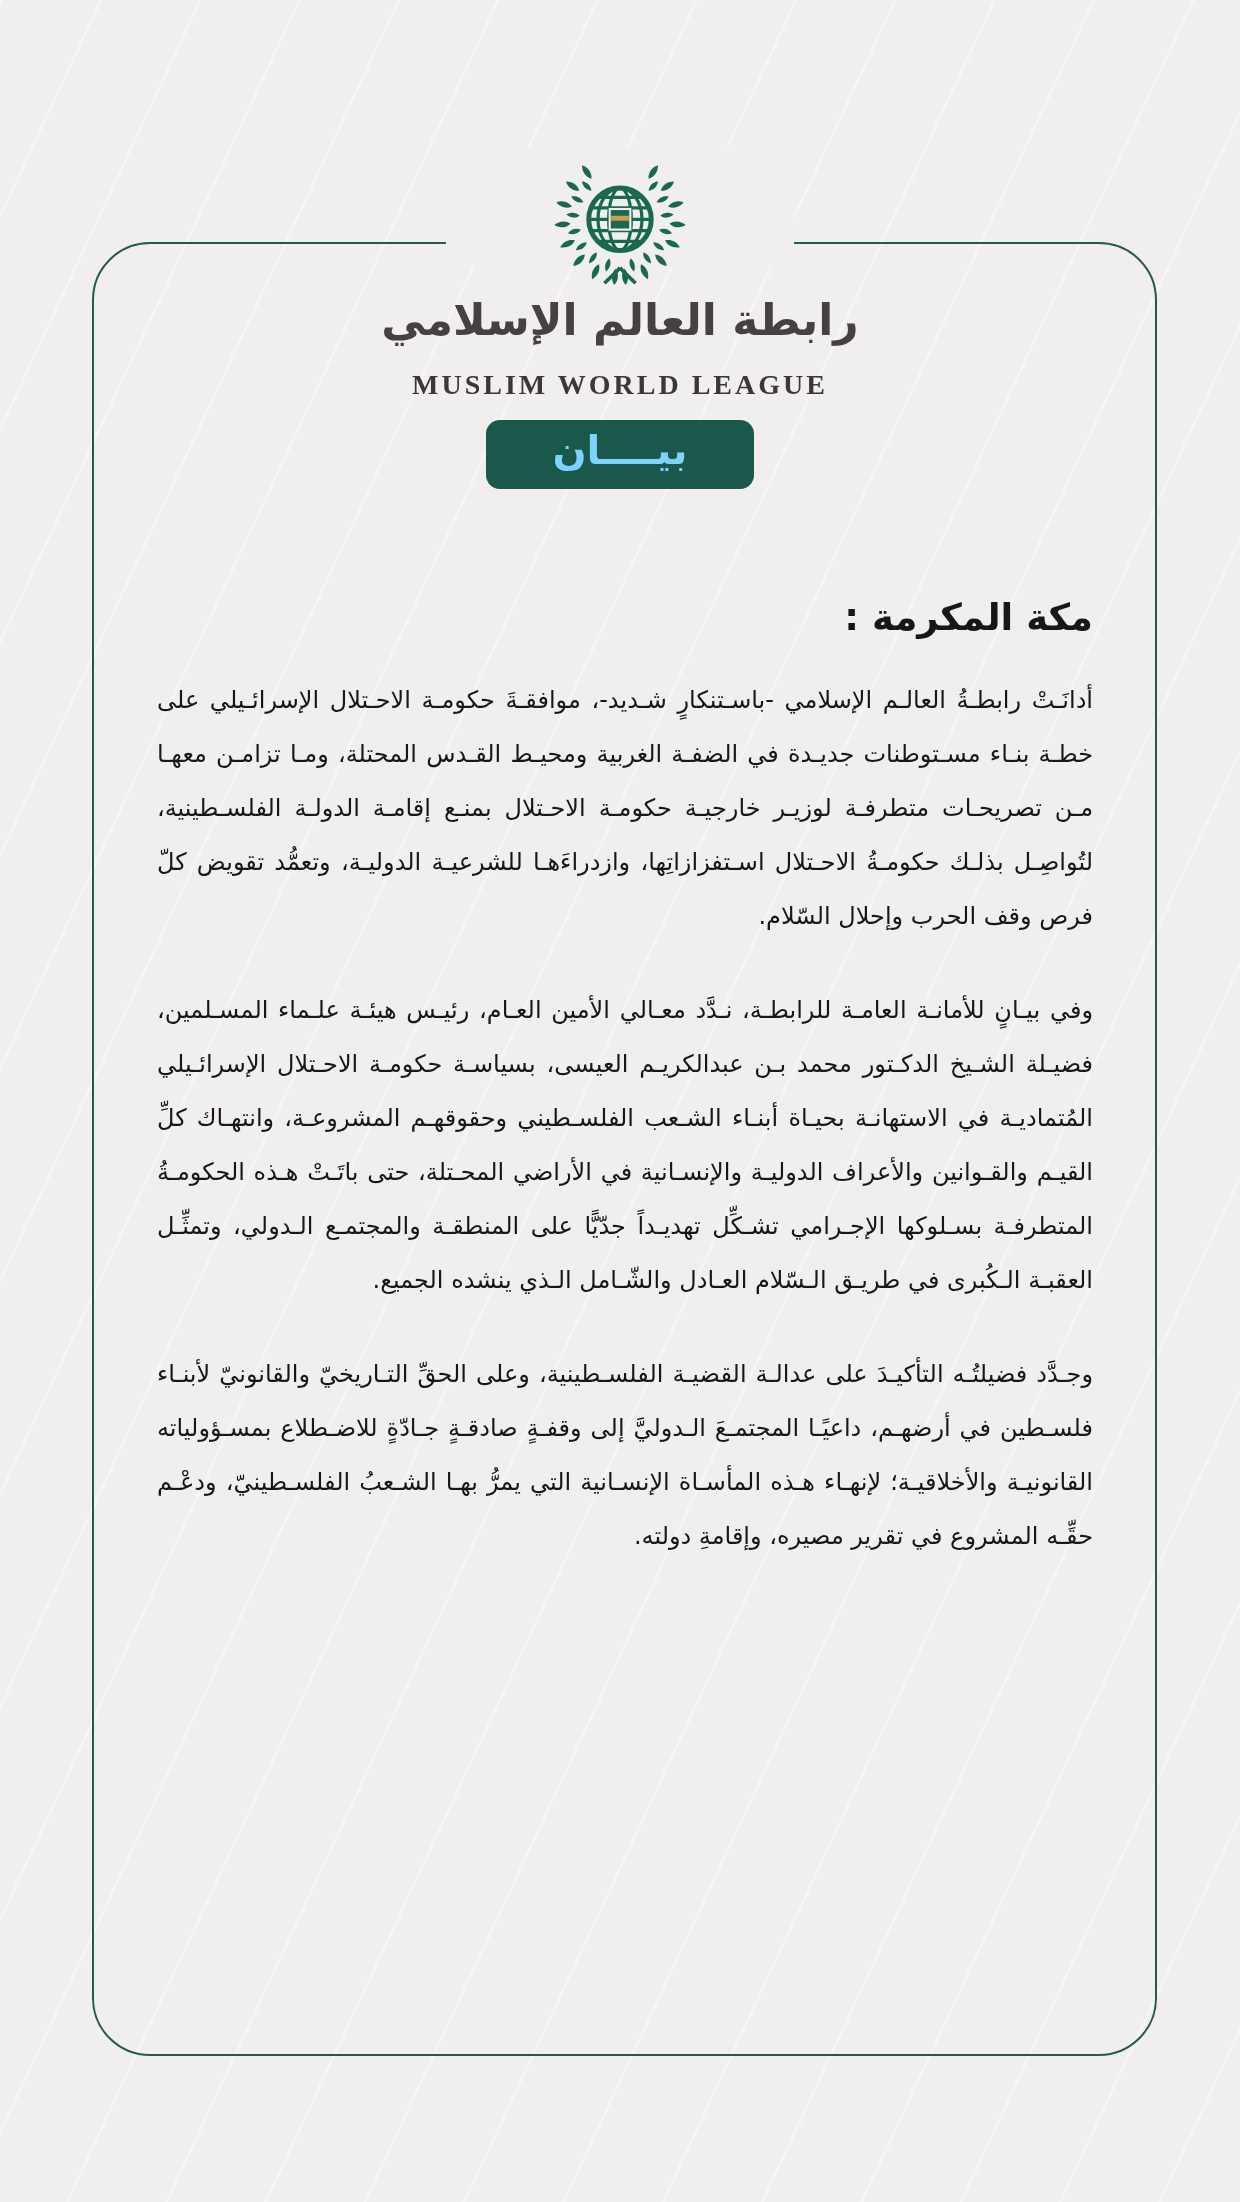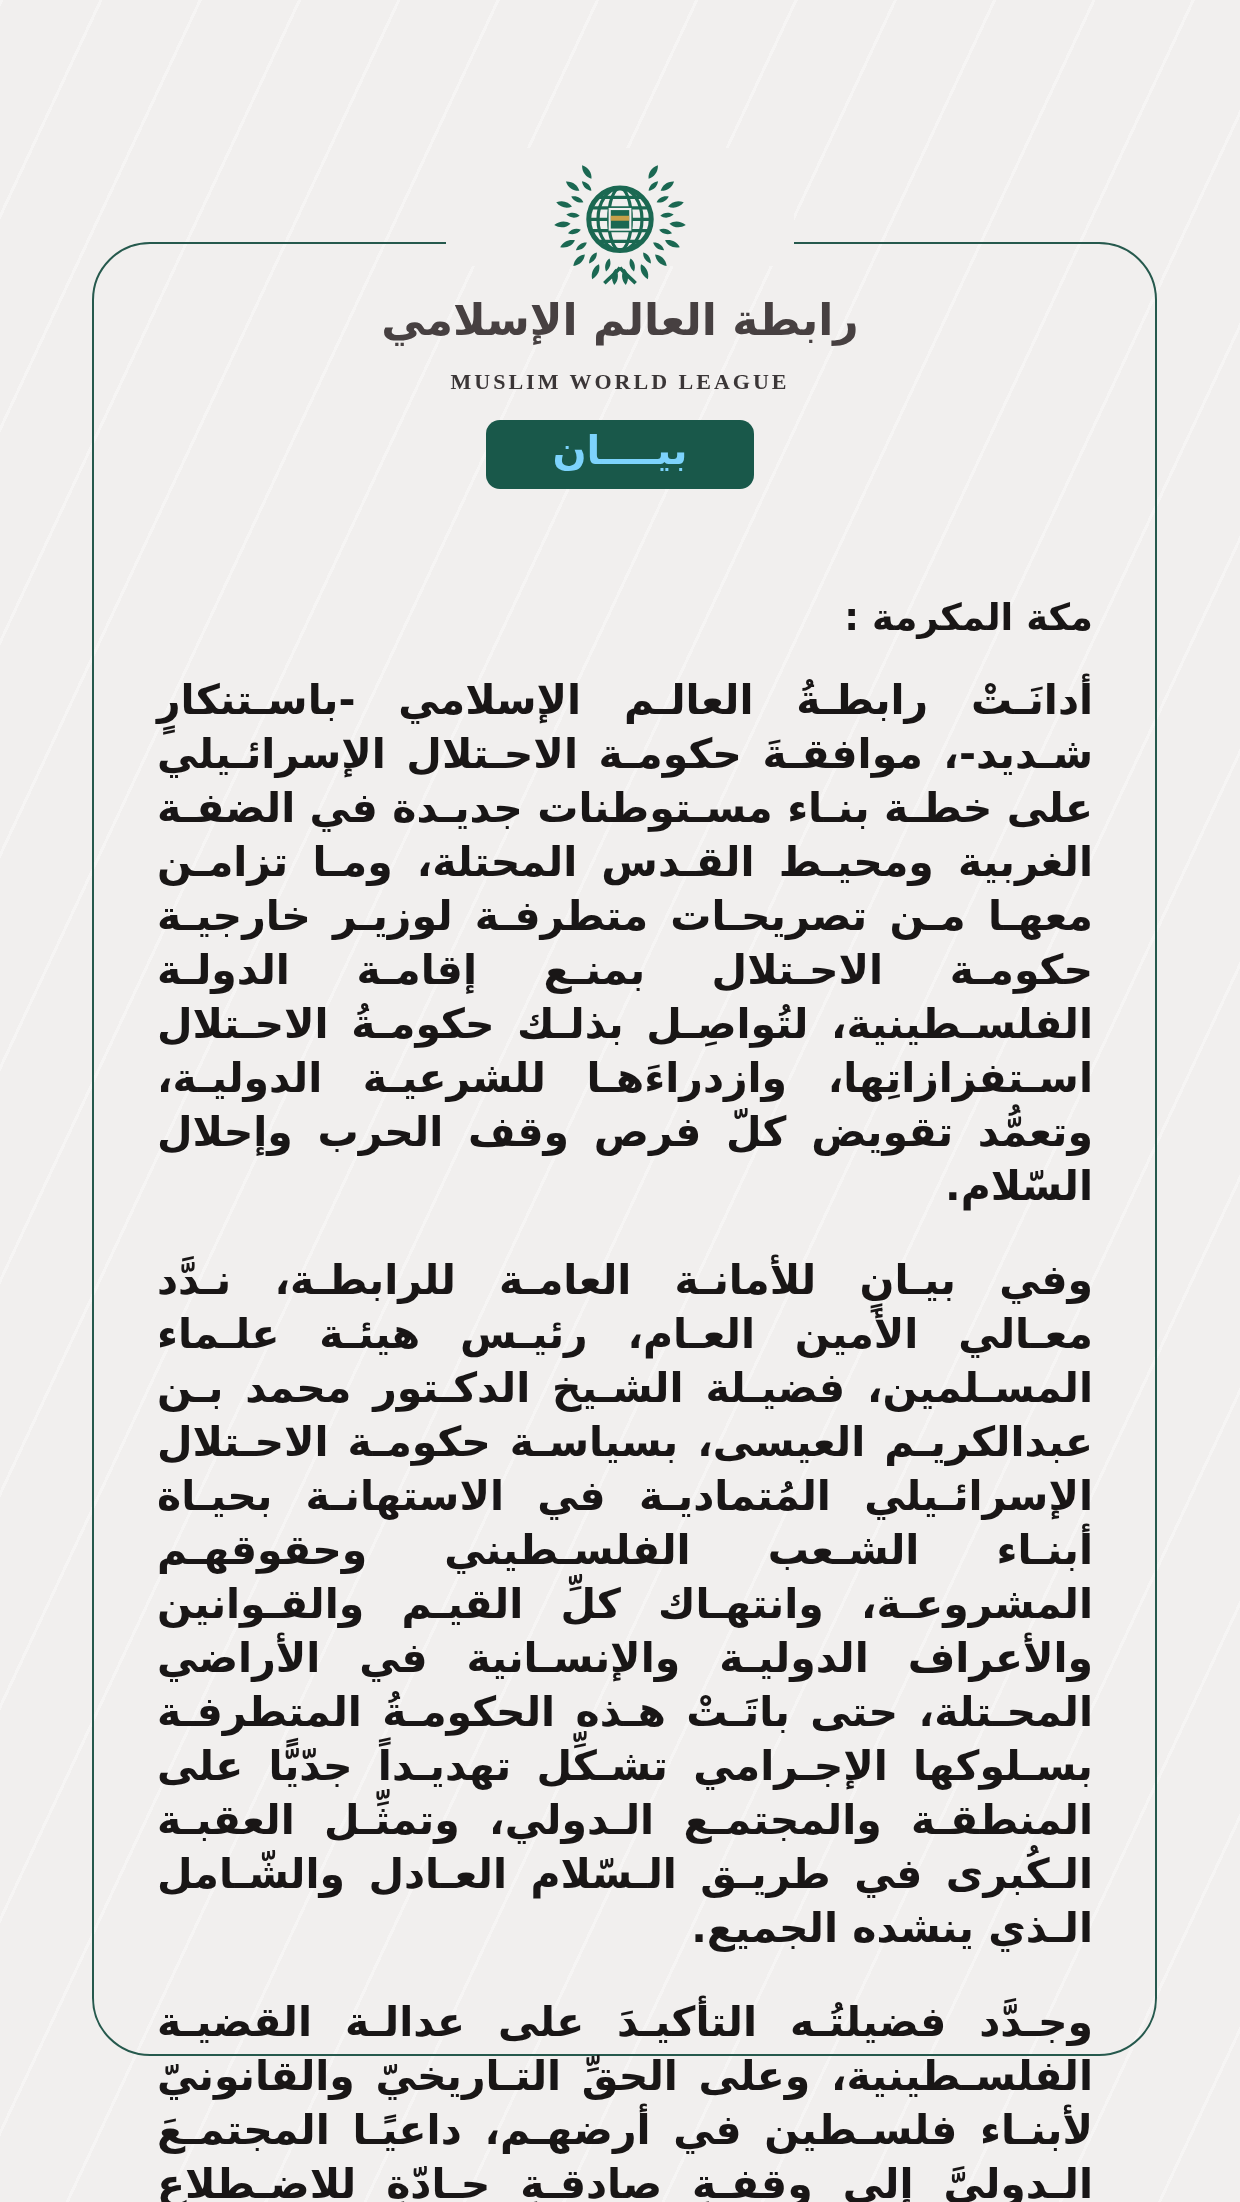--- a/index.html
+++ b/index.html
@@ -42,21 +42,21 @@
     font-size:44px;font-weight:700;
     color:#474041;
     z-index:3;
     direction:rtl;
   }
   .latin-wordmark{
     position:absolute;left:0;right:0;top:369px;
     text-align:center;
     font-family:"Liberation Serif","DejaVu Serif",serif;
     font-weight:700;
-    font-size:22px;
+    font-size:28px;
     letter-spacing:3px;
     color:#3b3637;
     z-index:3;
   }
   .banner{
     position:absolute;left:50%;transform:translateX(-50%);top:420px;
     width:268px;height:69px;
     background:#19584a;
     border-radius:14px;
     color:#7dd3fc;
@@ -75,21 +75,21 @@
     direction:rtl;
     color:#191616;
     z-index:3;
   }
   .city-heading{
     font-size:37px;font-weight:700;
     text-align:right;
     margin:8px 0 34px 0;
   }
   .para{
-    font-size:41px;font-weight:700;
+    font-size:24px;font-weight:400;
     line-height:54px;
     text-align:justify;
     text-justify:inter-word;
     margin:0 0 40px 0;
   }
   .emblem-green{fill:none;stroke:#1b6852;}
   .leaf{fill:#1b6852;stroke:none;}
 </style>
 </head>
 <body>

